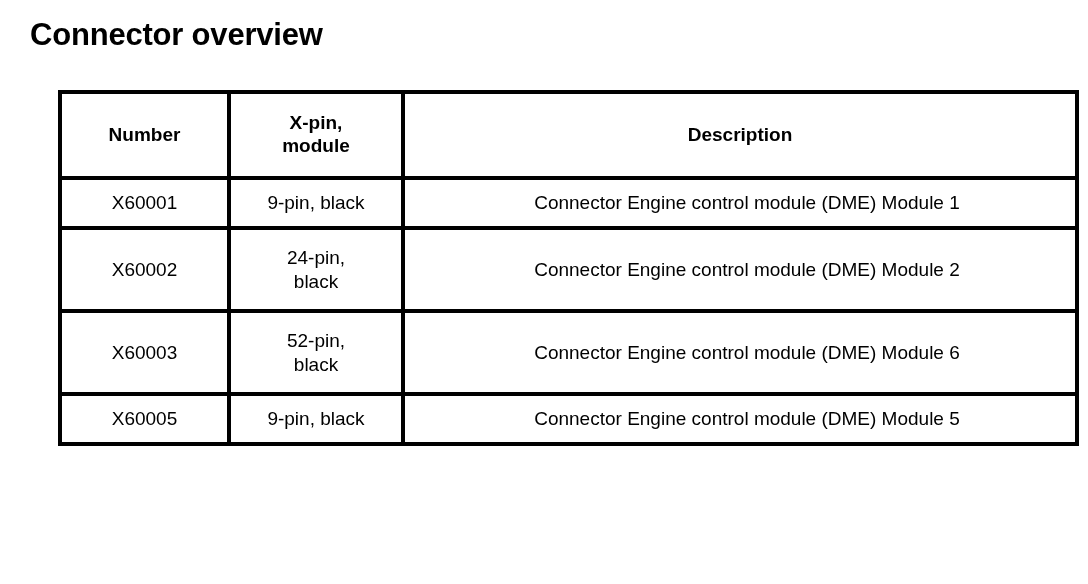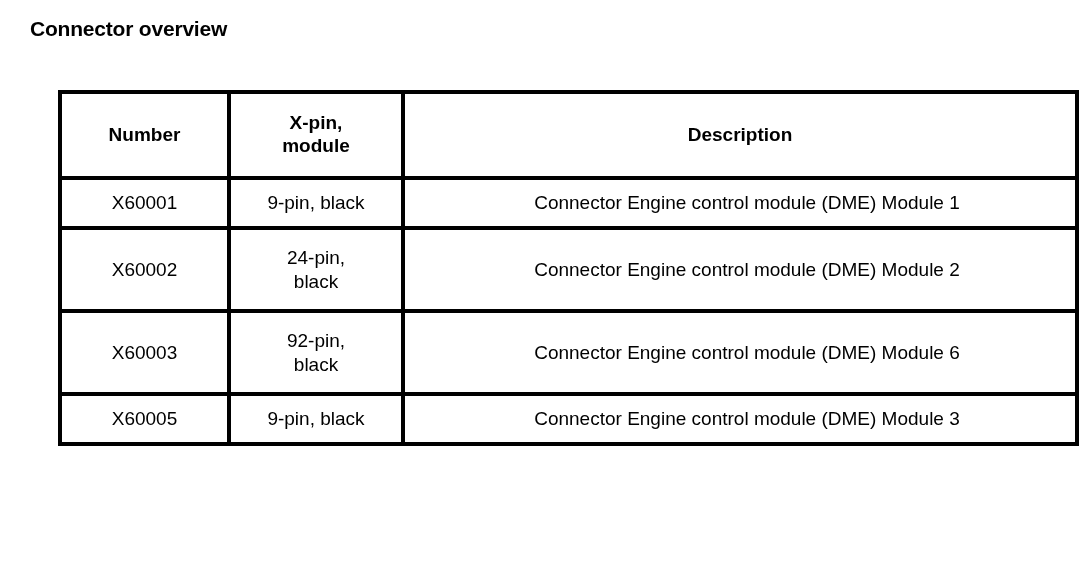--- a/index.html
+++ b/index.html
@@ -17,21 +17,21 @@
   .page {
     position: relative;
     width: 1088px;
     height: 584px;
     background: #ffffff;
   }
   .page-title {
     position: absolute;
     left: 30px;
     top: 16px;
-    font-size: 21px;
+    font-size: 31px;
     font-weight: bold;
     letter-spacing: -0.2px;
     line-height: 1.2;
     white-space: nowrap;
   }
   .table-wrap {
     position: absolute;
     left: 30px;
     top: 90px;
     width: 1017px;
@@ -133,38 +133,38 @@
           <td class="data-cell desc">
             <span class="cell-line">Connector Engine control module (DME) Module 2</span>
           </td>
         </tr>
 
         <tr class="r-tall">
           <td class="data-cell">
             <span class="cell-line">X60003</span>
           </td>
           <td class="data-cell">
-            <span class="cell-line">92-pin,</span>
+            <span class="cell-line">52-pin,</span>
             <span class="cell-line">black</span>
           </td>
           <td class="data-cell desc">
             <span class="cell-line">Connector Engine control module (DME) Module 6</span>
           </td>
         </tr>
 
 
         <tr class="r-short">
           <td class="data-cell">
             <span class="cell-line">X60005</span>
           </td>
           <td class="data-cell">
             <span class="cell-line">9-pin, black</span>
           </td>
           <td class="data-cell desc">
-            <span class="cell-line">Connector Engine control module (DME) Module 3</span>
+            <span class="cell-line">Connector Engine control module (DME) Module 5</span>
           </td>
         </tr>
 
       </tbody>
     </table>
   </div>
 
 </div>
 
 </body></html>

